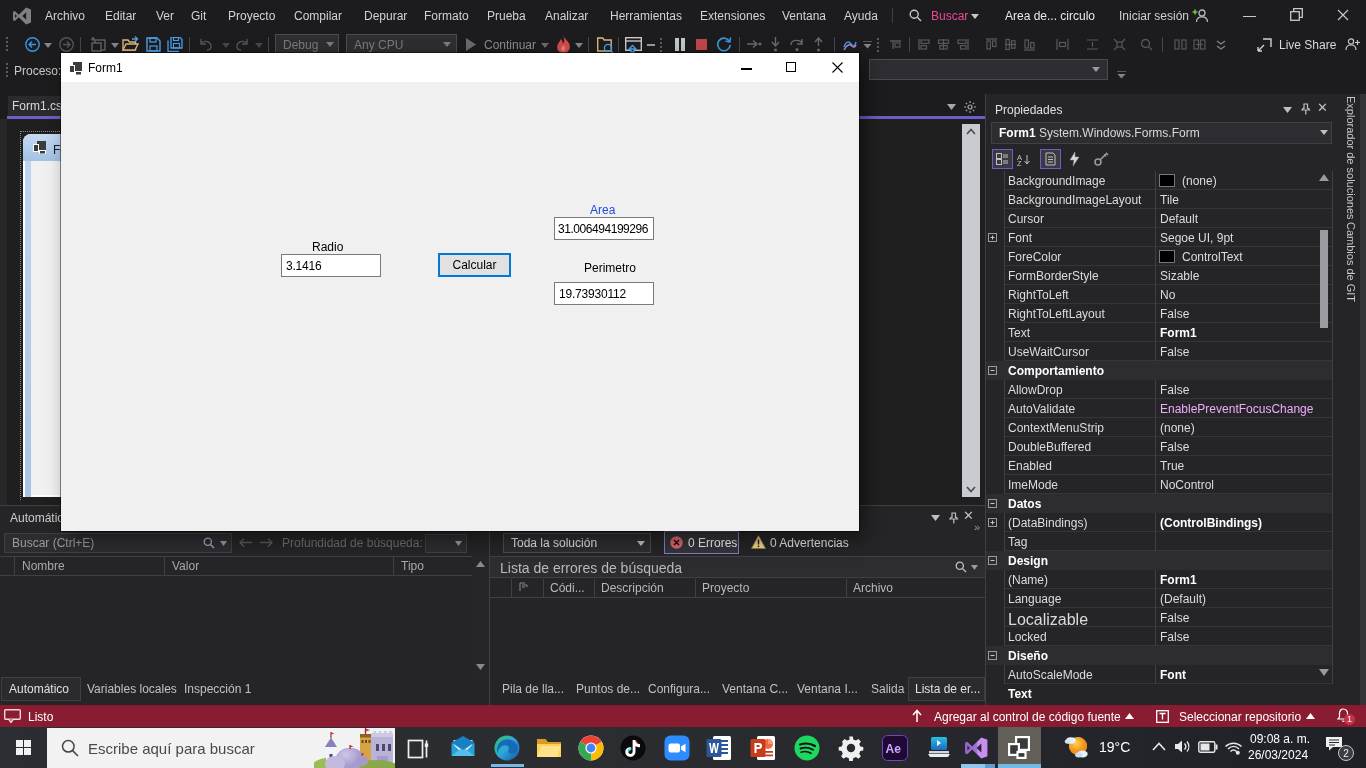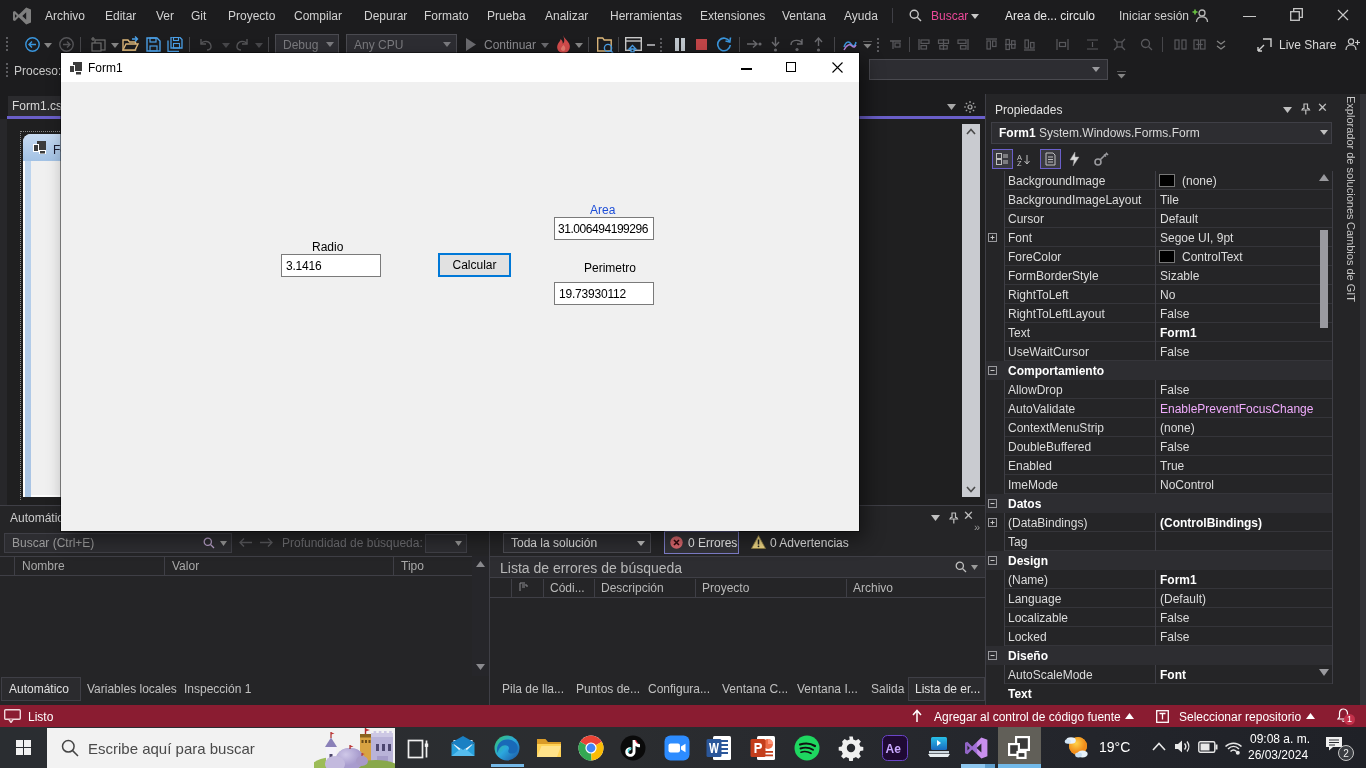--- a/index.html
+++ b/index.html
@@ -569,21 +569,21 @@
     <div class="abs " style="left:986px;top:589px;width:346px;height:19px;background:#252527;"></div>
     <div class="abs " style="left:1004px;top:607px;width:328px;height:1px;background:#35353a;"></div>
     <div class="abs " style="left:1004px;top:589px;width:1px;height:19px;background:#3f3f46;"></div>
     <div class="abs " style="left:1155px;top:589px;width:1px;height:19px;background:#3f3f46;"></div>
     <div class="abs" style="left:1008px;top:592px;font-size:12px;color:#dcdcdc;white-space:nowrap;">Language</div>
     <div class="abs" style="left:1160px;top:592px;font-size:12px;color:#dcdcdc;white-space:nowrap;">(Default)</div>
     <div class="abs " style="left:986px;top:608px;width:346px;height:19px;background:#252527;"></div>
     <div class="abs " style="left:1004px;top:626px;width:328px;height:1px;background:#35353a;"></div>
     <div class="abs " style="left:1004px;top:608px;width:1px;height:19px;background:#3f3f46;"></div>
     <div class="abs " style="left:1155px;top:608px;width:1px;height:19px;background:#3f3f46;"></div>
-    <div class="abs" style="left:1008px;top:611px;font-size:12px;color:#dcdcdc;white-space:nowrap;text-align:right;">Localizable</div>
+    <div class="abs" style="left:1008px;top:611px;font-size:16px;color:#dcdcdc;white-space:nowrap;text-align:right;">Localizable</div>
     <div class="abs" style="left:1160px;top:611px;font-size:12px;color:#dcdcdc;white-space:nowrap;">False</div>
     <div class="abs " style="left:986px;top:627px;width:346px;height:19px;background:#252527;"></div>
     <div class="abs " style="left:1004px;top:645px;width:328px;height:1px;background:#35353a;"></div>
     <div class="abs " style="left:1004px;top:627px;width:1px;height:19px;background:#3f3f46;"></div>
     <div class="abs " style="left:1155px;top:627px;width:1px;height:19px;background:#3f3f46;"></div>
     <div class="abs" style="left:1008px;top:630px;font-size:12px;color:#dcdcdc;white-space:nowrap;">Locked</div>
     <div class="abs" style="left:1160px;top:630px;font-size:12px;color:#dcdcdc;white-space:nowrap;">False</div>
     <div class="abs " style="left:986px;top:646px;width:346px;height:19px;background:#2d2d31;"></div>
     <svg class="abs" style="left:988px;top:651px" width="9" height="9" viewBox="0 0 9 9">
       <rect x="0.5" y="0.5" width="8" height="8" fill="none" stroke="#9a9a9e"></rect>

